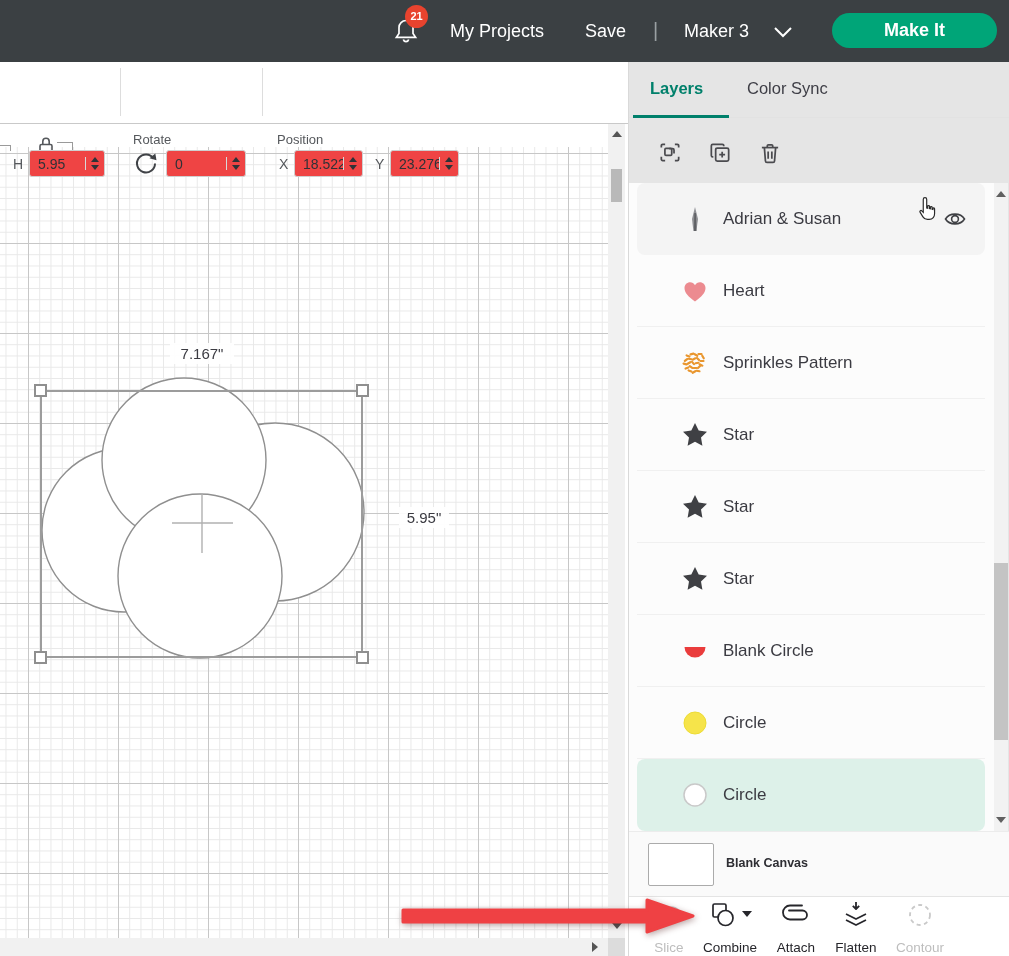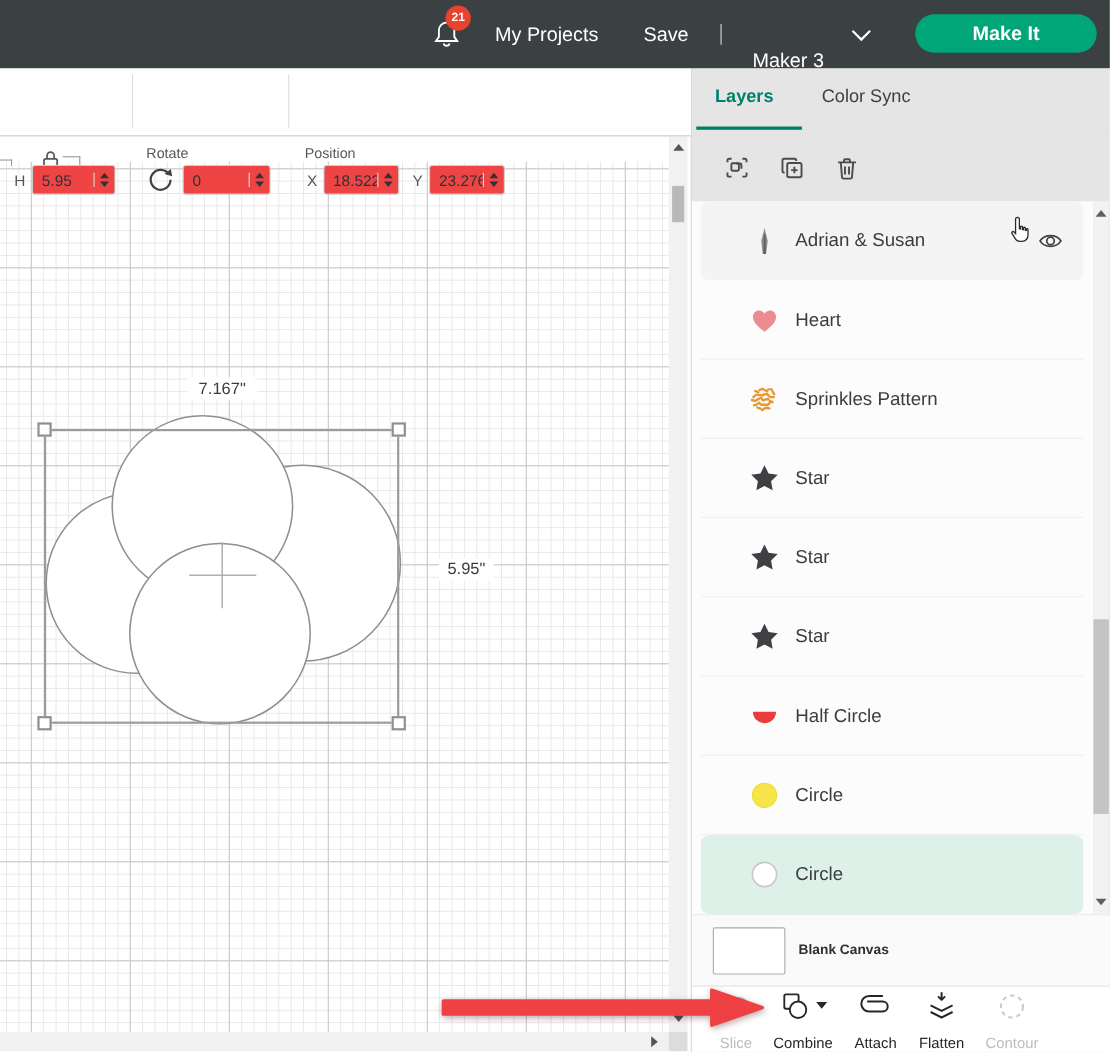--- a/index.html
+++ b/index.html
@@ -100,21 +100,21 @@
 
 <div class="topbar">
   <svg class="bell" width="28" height="30" viewBox="0 0 28 30">
     <path d="M14 4.5 a7 7 0 0 1 7 7 v6 l2.6 3.8 H4.4 L7 17.5 v-6 a7 7 0 0 1 7-7 z" fill="none" stroke="#fff" stroke-width="1.7"></path>
     <path d="M11.3 23.5 a2.8 2.8 0 0 0 5.4 0" fill="none" stroke="#fff" stroke-width="1.7"></path>
   </svg>
   <div class="badge">21</div>
   <span class="txt" style="left:450px;">My Projects</span>
   <span class="txt" style="left:585px;">Save</span>
   <span class="tb-divider">|</span>
-  <span class="txt" style="left:684px;margin-top:24px;">Maker 3</span>
+  <span class="txt" style="left:684px;">Maker 3</span>
   <svg class="chev" width="20" height="12" viewBox="0 0 20 12">
     <polyline points="2,2 10,10 18,2" fill="none" stroke="#fff" stroke-width="2"></polyline>
   </svg>
   <button class="makeit">Make It</button>
 </div>
 
 <div class="edit-toolbar">
   <div class="lock-link-l"></div>
   <svg style="position:absolute;left:36px;top:73px;" width="20" height="22" viewBox="0 0 20 22">
     <rect x="4" y="9.5" width="12" height="9.5" rx="1.5" fill="none" stroke="#55585c" stroke-width="1.6"></rect>
@@ -302,21 +302,21 @@
       <svg class="layer-icon" viewBox="0 0 28 28">
         <polygon points="14,2 17.7,9.5 26,10.7 20,16.5 21.4,24.7 14,20.8 6.6,24.7 8,16.5 2,10.7 10.3,9.5" fill="#3f4044"></polygon>
       </svg>
       <span class="layer-label">Star</span>
     </div>
 
     <div class="layer-row">
       <svg class="layer-icon" viewBox="0 0 28 28">
         <path d="M3.5 10 H24.5 A10.5 10.5 0 0 1 3.5 10 Z" fill="#ea3c3c"></path>
       </svg>
-      <span class="layer-label">Half Circle</span>
+      <span class="layer-label">Blank Circle</span>
     </div>
 
     <div class="layer-row">
       <svg class="layer-icon" viewBox="0 0 28 28">
         <circle cx="14" cy="14" r="11" fill="#f6e44a" stroke="#eddc34" stroke-width="1"></circle>
       </svg>
       <span class="layer-label">Circle</span>
     </div>
 
     <div class="layer-row selected">

